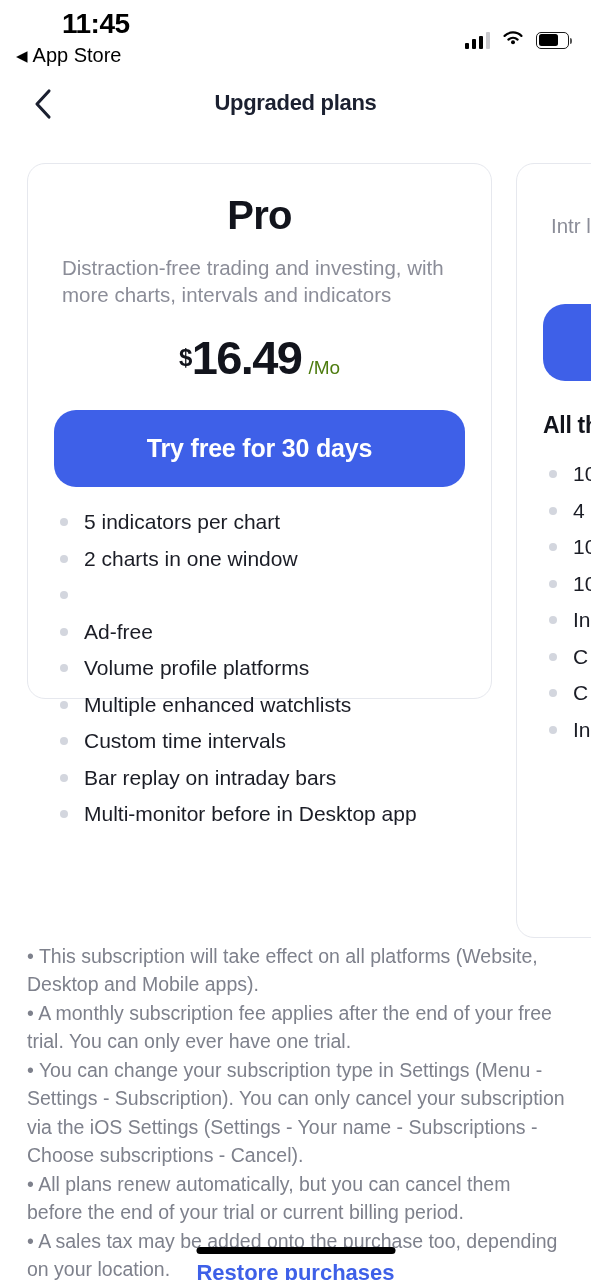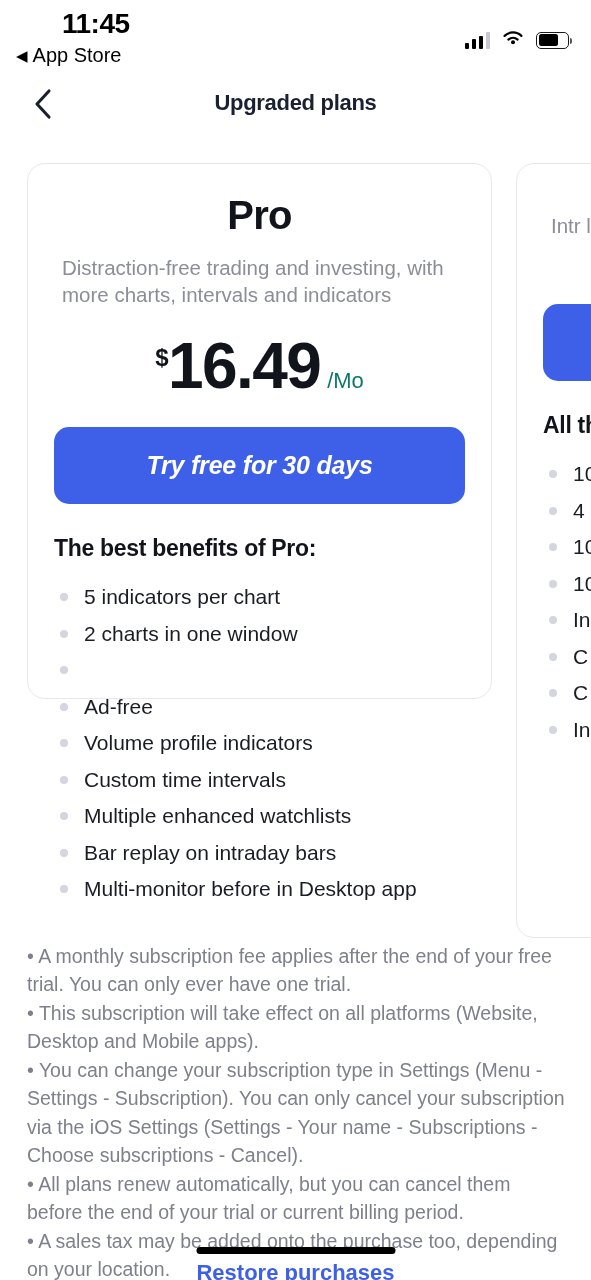--- a/index.html
+++ b/index.html
@@ -181,49 +181,48 @@
     color: #12141c;
   }
   .price-currency {
     font-size: 24px;
     font-weight: bold;
     align-self: flex-start;
     margin-top: 10px;
     letter-spacing: -0.5px;
   }
   .price-amount {
-    font-size: 64px;
+    font-size: 47px;
     font-weight: bold;
     letter-spacing: -1.6px;
     line-height: 1;
   }
   .price-period {
-    font-size: 22px;
-    color: #0f766e;
+    font-size: 19px;
+    color: #4d7c0f;
     margin-left: 7px;
   }
 
   .cta-button {
     margin-top: 29px;
     width: 100%;
     height: 77px;
     background: #3e60e8;
     border: none;
-    border-radius: 15px;
+    border-radius: 22px;
     color: #ffffff;
     font-size: 25px;
     font-weight: bold;
     font-family: "Liberation Sans", sans-serif;
     letter-spacing: -0.2px;
     cursor: pointer;
     display: flex;
     align-items: center;
     justify-content: center;
     white-space: nowrap;
-    font-style: italic;
   }
 
   .benefits-title {
     margin-top: 31px;
     font-size: 23px;
     font-weight: bold;
     color: #12141c;
     letter-spacing: -0.3px;
     white-space: nowrap;
   }
@@ -335,49 +334,48 @@
       <div class="plan-desc">Distraction-free trading and investing, with more charts, intervals and indicators</div>
 
       <div class="price-row">
         <span class="price-currency">$</span>
         <span class="price-amount">16.49</span>
         <span class="price-period">/Mo</span>
       </div>
 
       <button class="cta-button">Try free for 30 days</button>
 
-      <div class="benefits-title">The best benefits of Pro:</div>
 
       <ul class="benefits-list">
         <li class="benefit-item">
           <span class="benefit-dot"></span>
           <span>5 indicators per chart</span>
         </li>
         <li class="benefit-item">
           <span class="benefit-dot"></span>
           <span>2 charts in one window</span>
         </li>
         <li class="benefit-item">
           <span class="benefit-dot"></span>
         </li>
         <li class="benefit-item">
           <span class="benefit-dot"></span>
           <span>Ad-free</span>
         </li>
         <li class="benefit-item">
           <span class="benefit-dot"></span>
-          <span>Volume profile indicators</span>
+          <span>Volume profile platforms</span>
+        </li>
+        <li class="benefit-item">
+          <span class="benefit-dot"></span>
+          <span>Multiple enhanced watchlists</span>
         </li>
         <li class="benefit-item">
           <span class="benefit-dot"></span>
           <span>Custom time intervals</span>
-        </li>
-        <li class="benefit-item">
-          <span class="benefit-dot"></span>
-          <span>Multiple enhanced watchlists</span>
         </li>
         <li class="benefit-item">
           <span class="benefit-dot"></span>
           <span>Bar replay on intraday bars</span>
         </li>
         <li class="benefit-item">
           <span class="benefit-dot"></span>
           <span>Multi-monitor before in Desktop app</span>
         </li>
       </ul>
@@ -429,22 +427,22 @@
         <li class="benefit-item">
           <span class="benefit-dot"></span>
           <span>In</span>
         </li>
       </ul>
     </div>
 
   </div>
 
   <div class="legal">
+    <p>• This subscription will take effect on all platforms (Website, Desktop and Mobile apps).</p>
     <p>• A monthly subscription fee applies after the end of your free trial. You can only ever have one trial.</p>
-    <p>• This subscription will take effect on all platforms (Website, Desktop and Mobile apps).</p>
     <p>• You can change your subscription type in Settings (Menu - Settings - Subscription). You can only cancel your subscription via the iOS Settings (Settings - Your name - Subscriptions - Choose subscriptions - Cancel).</p>
     <p>• All plans renew automatically, but you can cancel them before the end of your trial or current billing period.</p>
     <p>• A sales tax may be added onto the purchase too, depending on your location.</p>
   </div>
 
   <div class="restore-link">Restore purchases</div>
   <div class="home-indicator"></div>
 
 </div>
 

